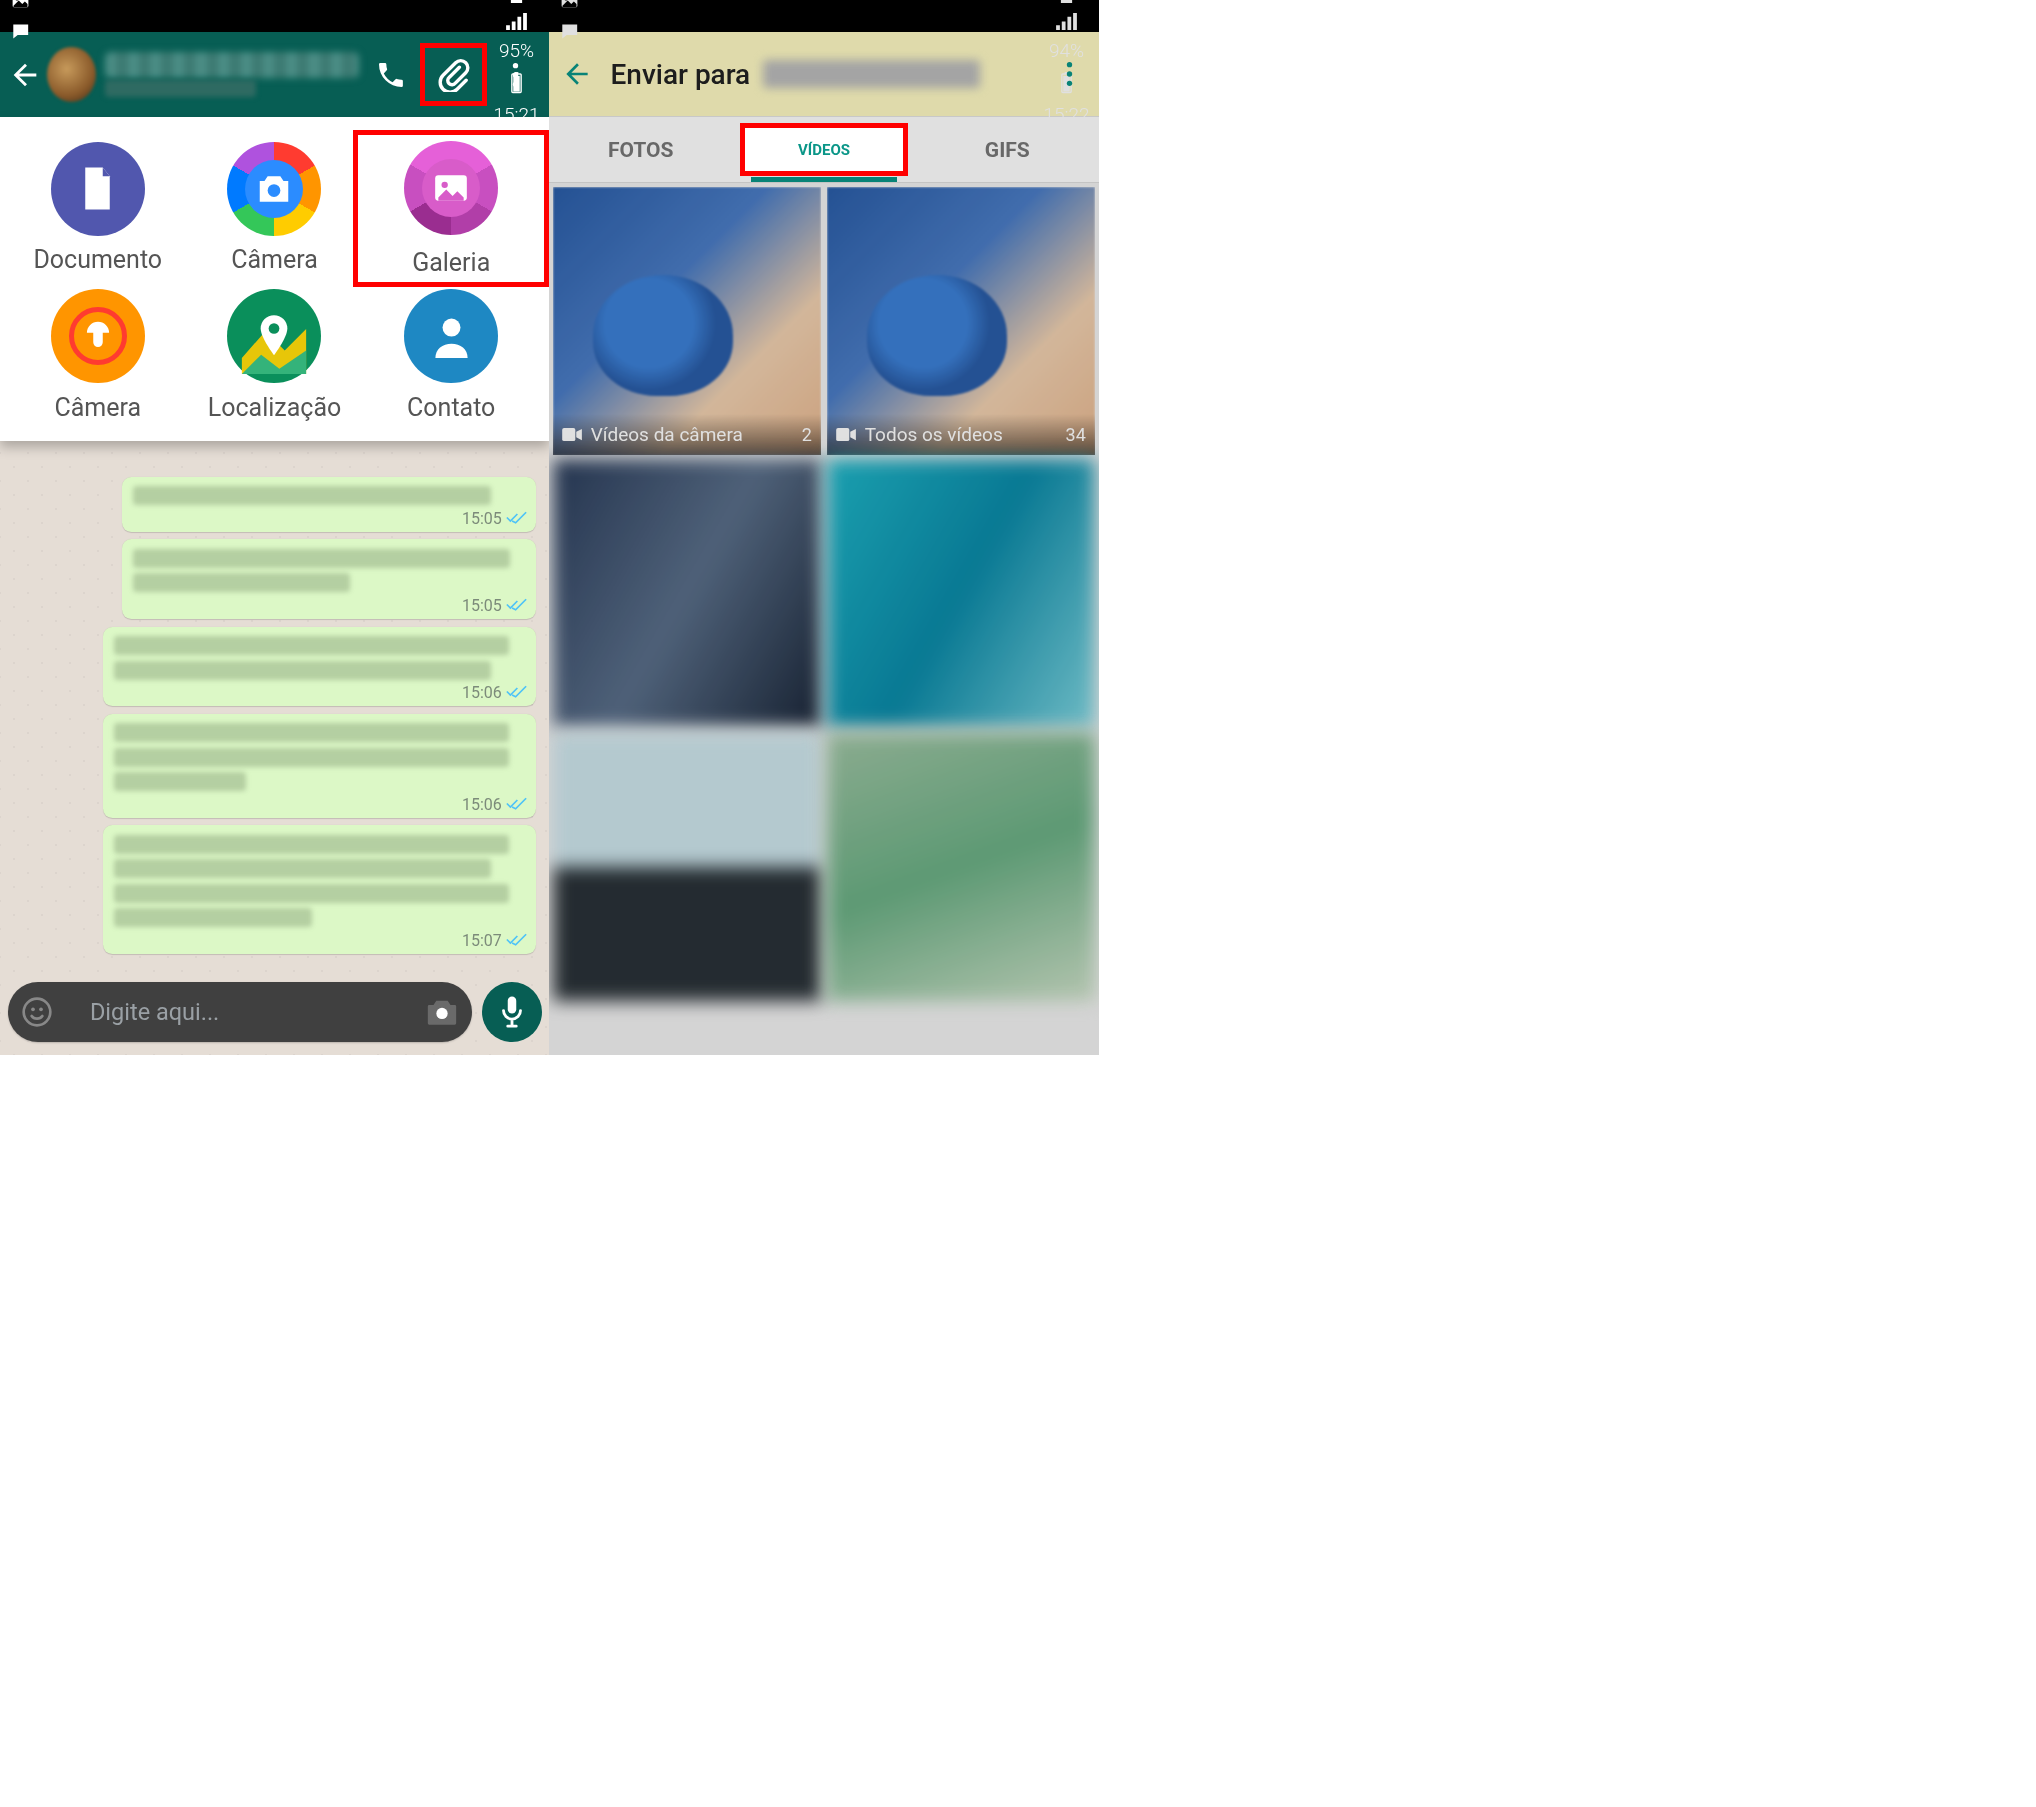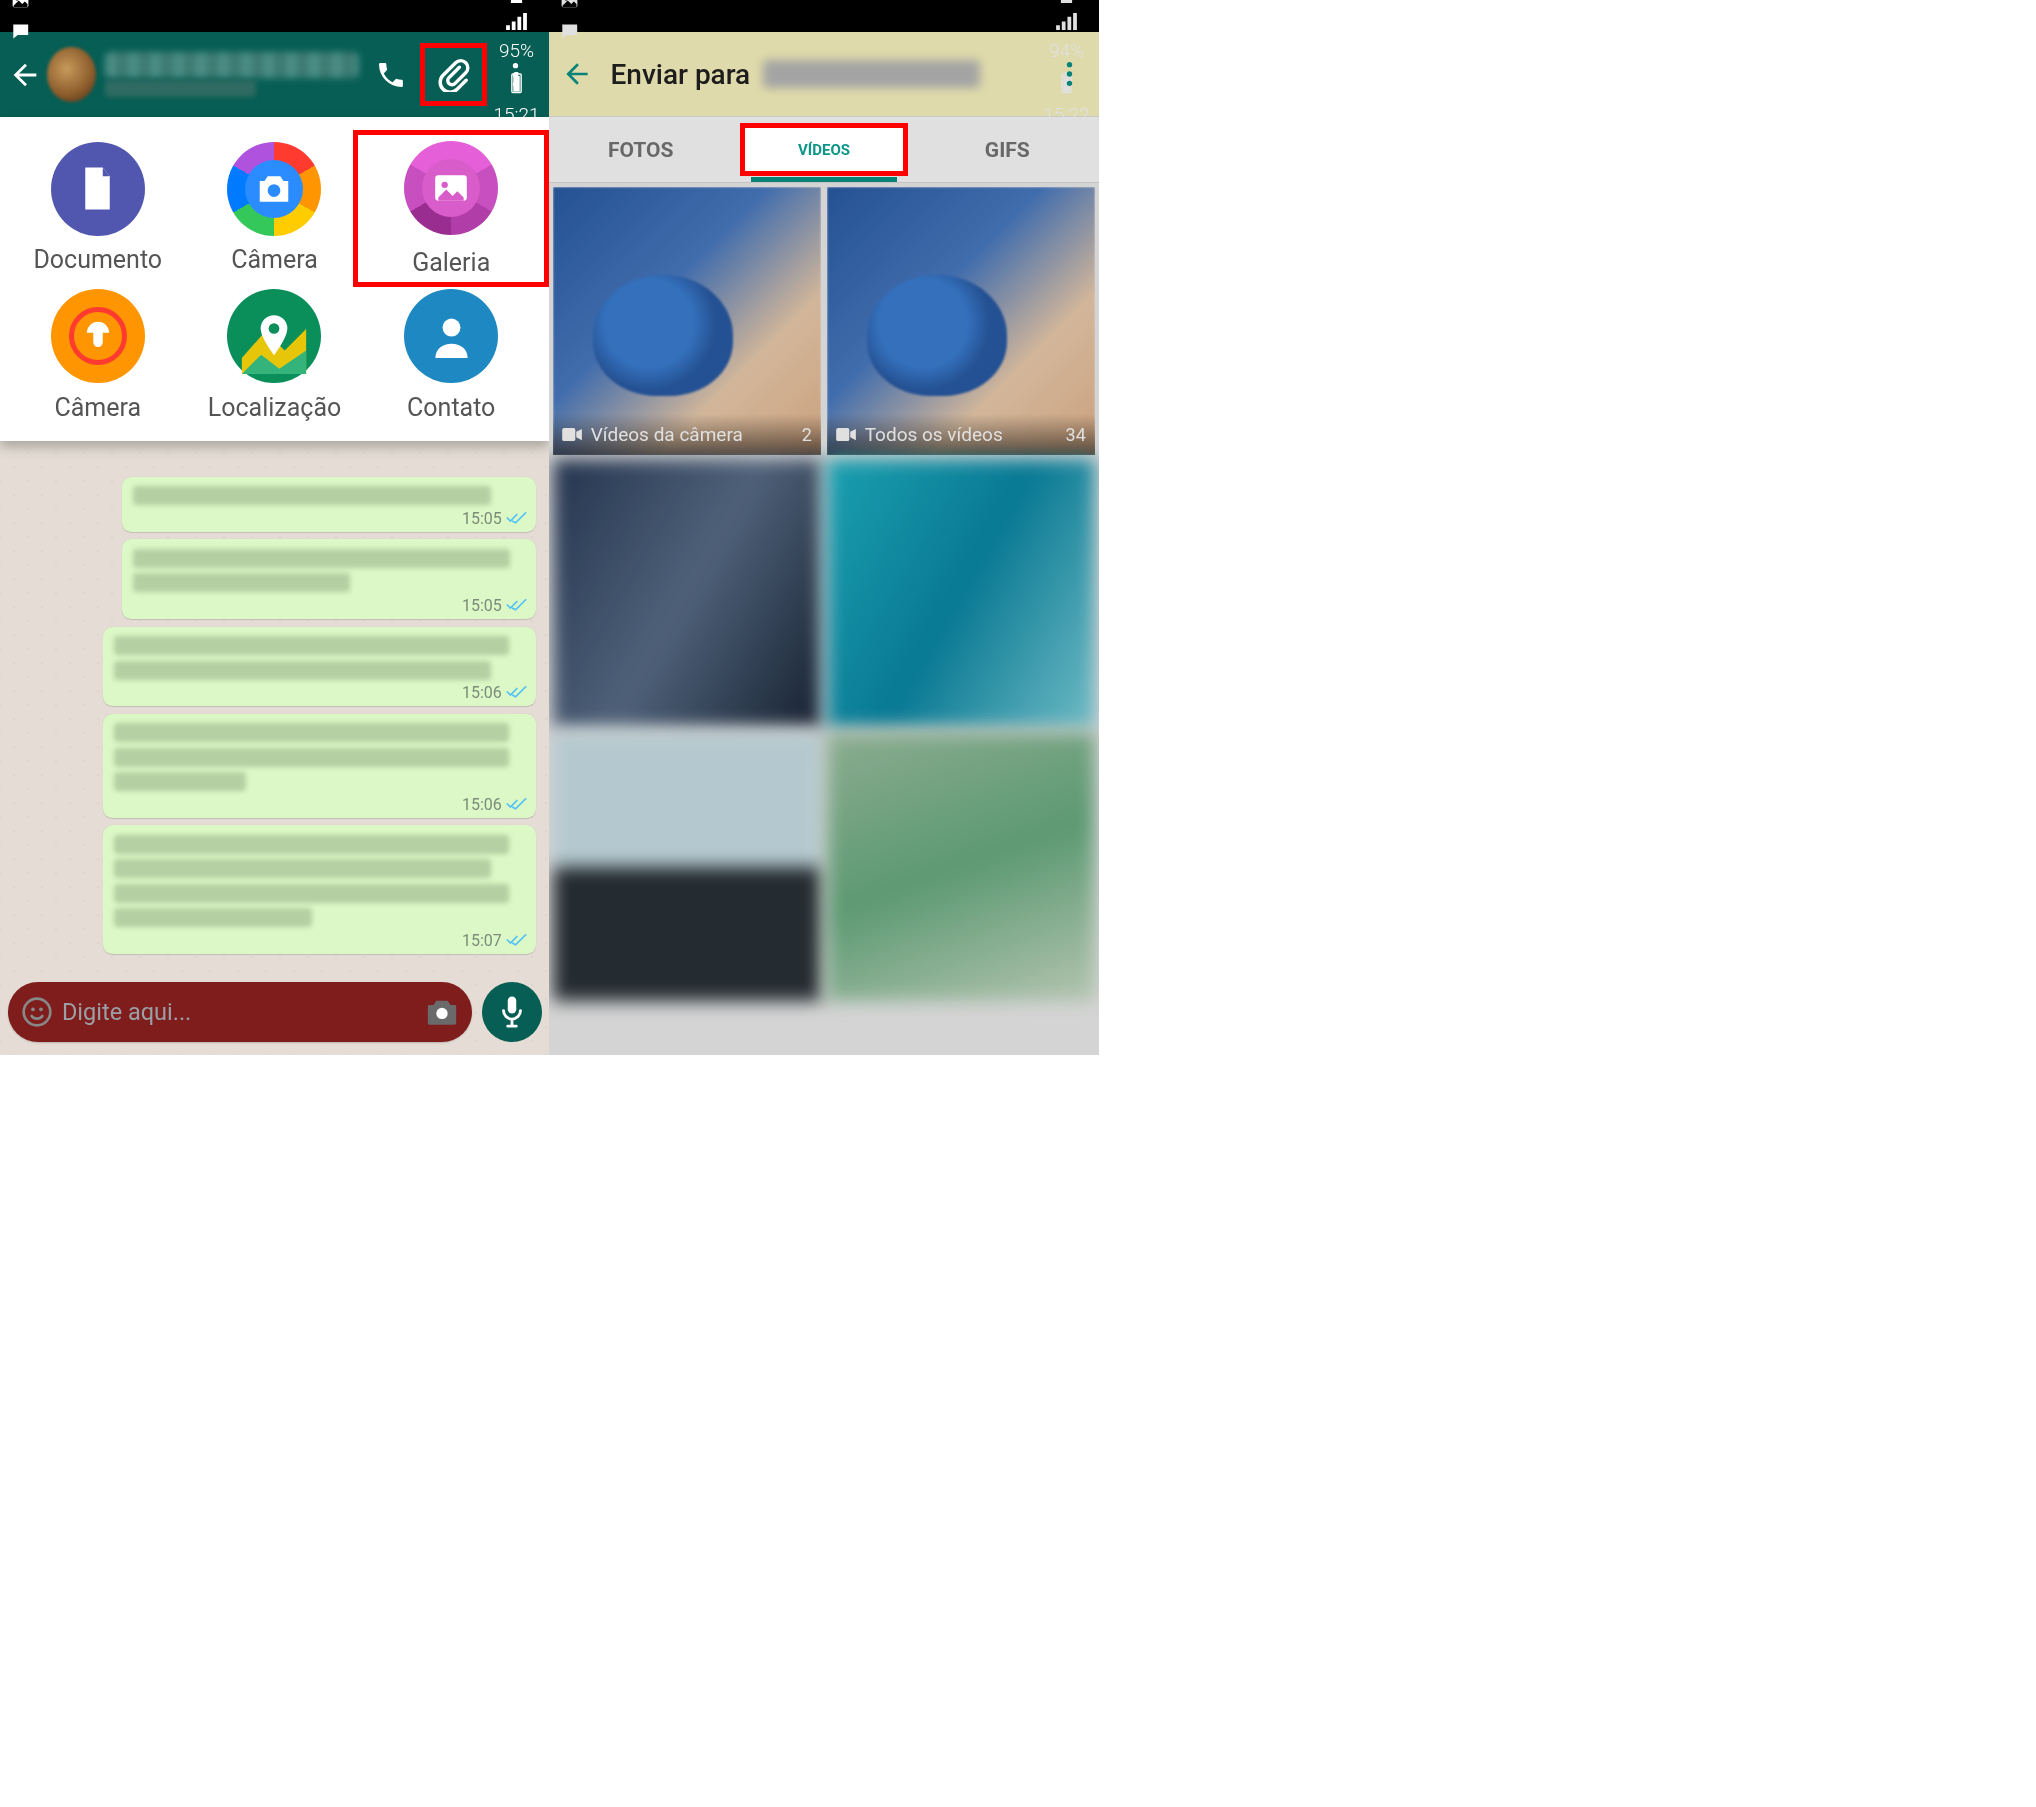--- a/index.html
+++ b/index.html
@@ -85,24 +85,24 @@
   }
   .meta { position:absolute; right:9.4px; bottom:3.8px; display:flex; align-items:center; gap:3.8px; color:#7c8b7a; font-size:16px;}
   .check svg { width:21px; height:13px; }
 
   
   .inputbar {
     position:absolute; left:7.5px; right:7.5px; bottom:9.4px; height:68px;
     display:flex; align-items:center; gap:9.4px;
   }
   .inputfield {
-    flex:1; height:60px; background:#7f1d1d; border-radius:30px;
+    flex:1; height:60px; background:#404040; border-radius:30px;
     display:flex; align-items:center; padding:0 13px;
     box-shadow:0 0.9px 1.9px rgba(0,0,0,.2);
-    color:#9aa0a5; font-size:23.5px;
+    color:#9aa0a5; font-size:23.5px;gap:28px;
   }
   .inputfield .ph { flex:1; padding:0 9.4px; }
   .micbtn { width:60px; height:60px; border-radius:50%; background:#075E54; display:flex; align-items:center; justify-content:center; }
 
   
   .sheet {
     position:absolute; top:117px; left:0; right:0;
     background:#fff; box-shadow:0 5.6px 11.3px rgba(0,0,0,.25);
     display:grid; grid-template-columns: repeat(3,1fr);
     row-gap:7.5px; padding: 24.5px 9.4px 19px;

